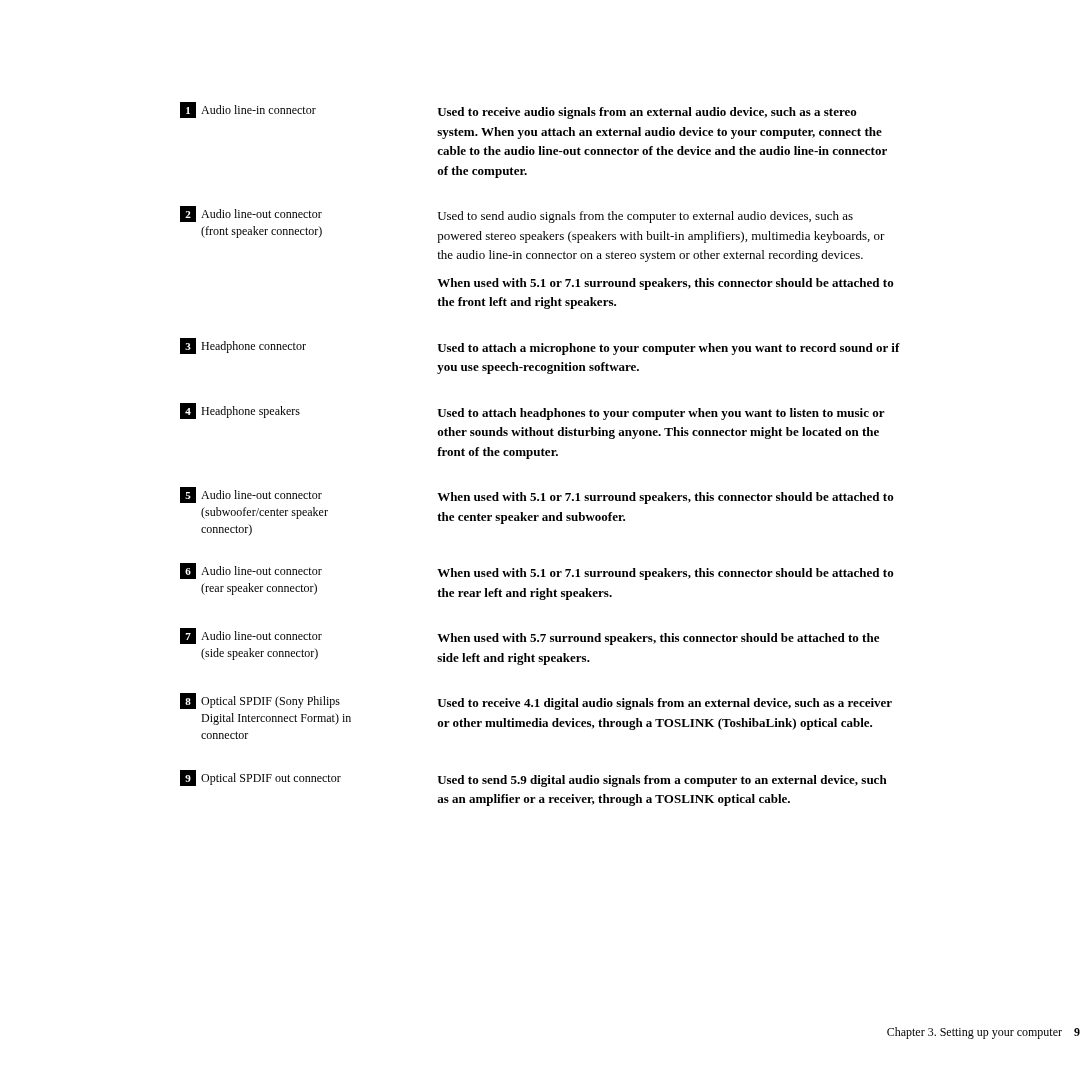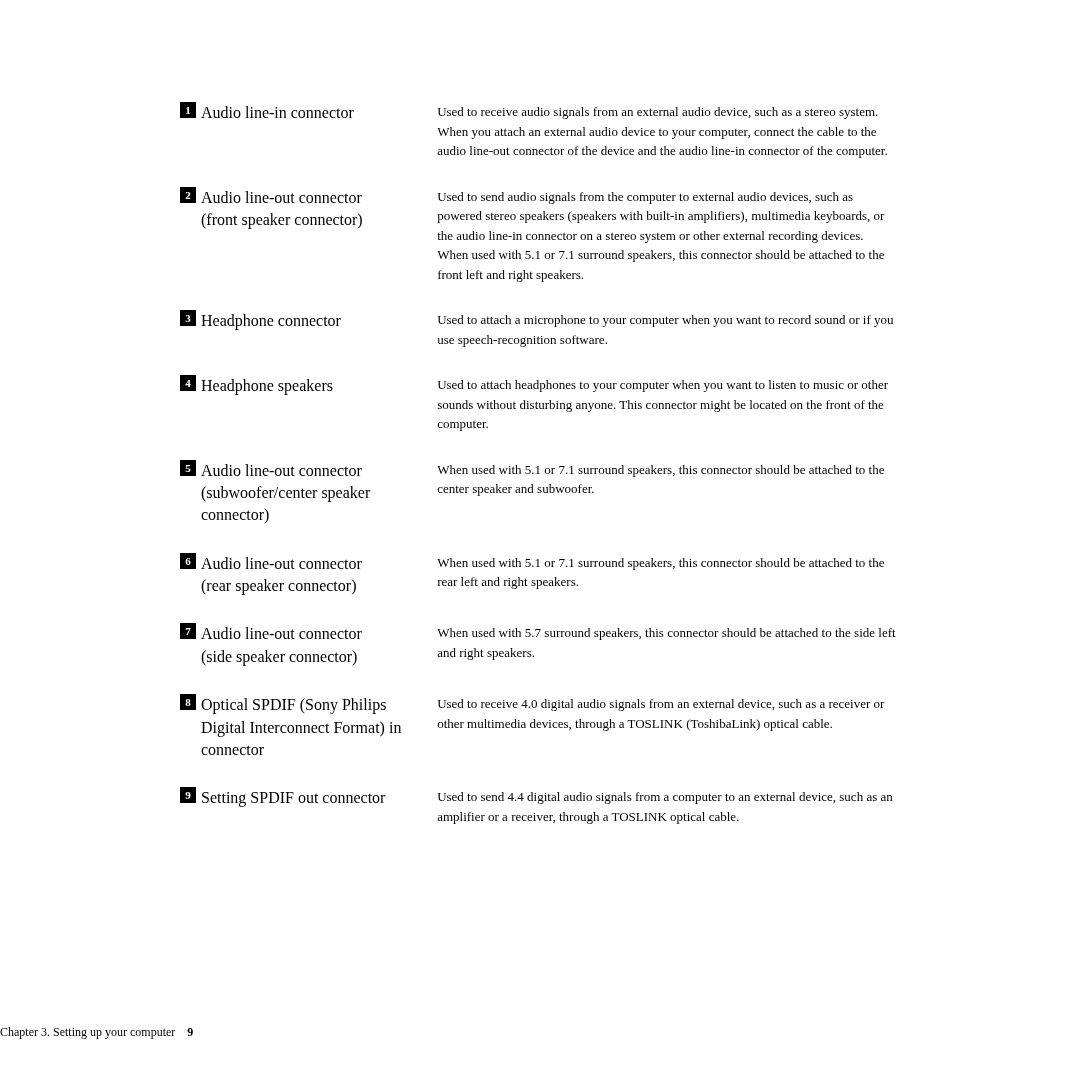--- a/index.html
+++ b/index.html
@@ -32,21 +32,21 @@
       width: 200px;
       padding-right: 20px;
       padding-top: 2px;
     }
     .right-col {
       width: 360px;
       padding-top: 2px;
       line-height: 1.5;
     }
     .connector-name {
-      font-size: 16px;
+      font-size: 12px;
       line-height: 1.4;
     }
     .badge {
       display: inline-block;
       background: #000000;
       color: #ffffff;
       font-size: 11px;
       font-weight: bold;
       width: 16px;
       height: 16px;
@@ -54,31 +54,33 @@
       line-height: 16px;
       margin-right: 5px;
       vertical-align: middle;
       flex-shrink: 0;
     }
     .name-wrapper {
       display: flex;
       align-items: flex-start;
     }
     .desc-para {
+      margin-bottom: 8px;
       line-height: 1.5;
     }
     .desc-para:last-child {
       margin-bottom: 0;
+      font-weight: bold;
     }
     .footer {
       position: absolute;
       bottom: 40px;
       left: 0;
       right: 0;
-      text-align: left;
+      text-align: right;
       font-size: 12px;
       color: #000;
       margin-top: 40px;
     }
     .footer-bold {
       font-weight: bold;
     }
   </style>
 </head>
 <body>
@@ -165,32 +167,32 @@
           </td>
         </tr>
         <tr>
           <td class="left-col">
             <div class="name-wrapper">
               <span class="badge">8</span>
               <span class="connector-name">Optical SPDIF (Sony Philips<br>Digital Interconnect Format) in<br>connector</span>
             </div>
           </td>
           <td class="right-col">
-            <p class="desc-para">Used to receive 4.0 digital audio signals from an external device, such as a receiver or other multimedia devices, through a TOSLINK (ToshibaLink) optical cable.</p>
+            <p class="desc-para">Used to receive 4.1 digital audio signals from an external device, such as a receiver or other multimedia devices, through a TOSLINK (ToshibaLink) optical cable.</p>
           </td>
         </tr>
         <tr>
           <td class="left-col">
             <div class="name-wrapper">
               <span class="badge">9</span>
-              <span class="connector-name">Setting SPDIF out connector</span>
+              <span class="connector-name">Optical SPDIF out connector</span>
             </div>
           </td>
           <td class="right-col">
-            <p class="desc-para">Used to send 4.4 digital audio signals from a computer to an external device, such as an amplifier or a receiver, through a TOSLINK optical cable.</p>
+            <p class="desc-para">Used to send 5.9 digital audio signals from a computer to an external device, such as an amplifier or a receiver, through a TOSLINK optical cable.</p>
           </td>
         </tr>
       </tbody>
   </table>
 
   <div class="footer">
     <span>Chapter 3. Setting up your computer</span>&nbsp;&nbsp;&nbsp;&nbsp;<span class="footer-bold">9</span>
   </div>
 </div>
 

